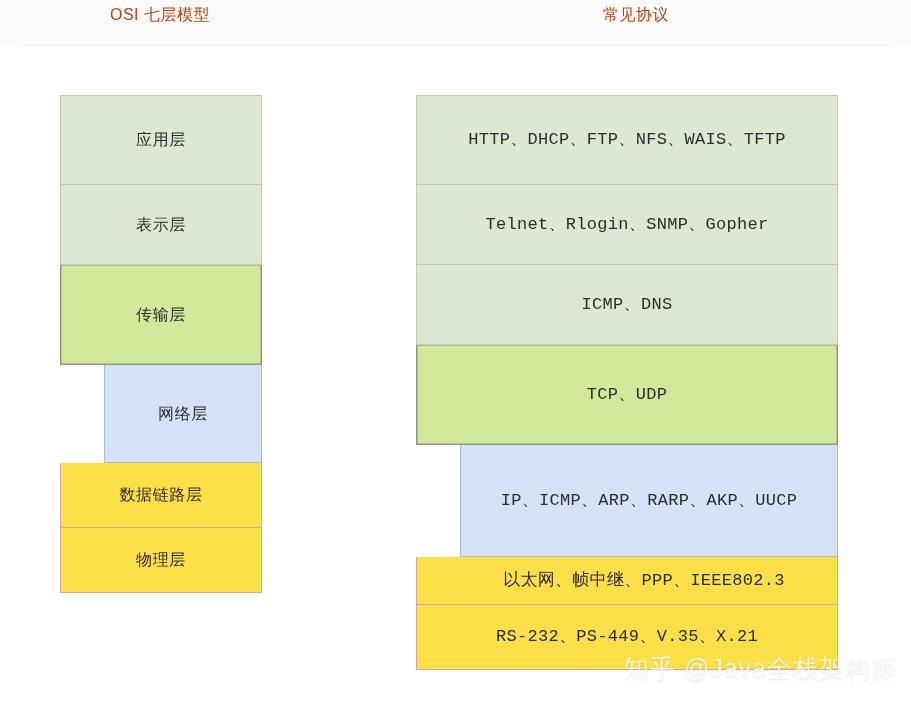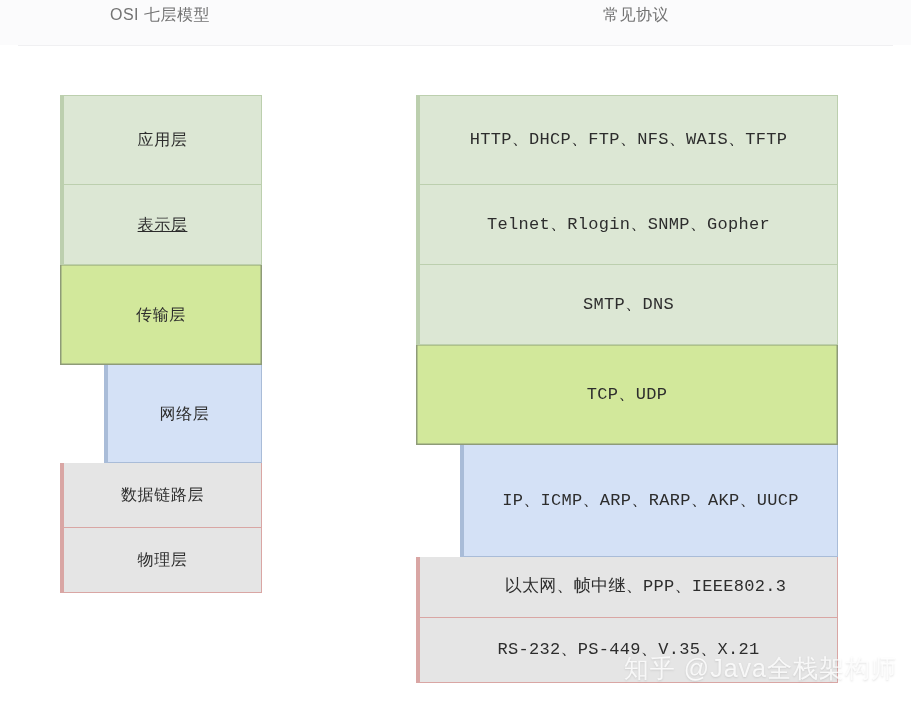--- a/index.html
+++ b/index.html
@@ -34,21 +34,21 @@
     height: 1px;
     background: #f0f0f2;
   }
 
   
   .col-heading {
     position: absolute;
     top: 4px;
     font-size: 16px;
     line-height: 22px;
-    color: #737373;
+    color: #c2410c;
     letter-spacing: 0.5px;
     white-space: nowrap;
     text-align: center;
   }
   #heading-left  { left: 60px;  width: 200px; }
   #heading-right { left: 416px; width: 440px; }
 
   
   .stack {
     position: absolute;
@@ -64,21 +64,21 @@
     top: 95px;
     width: 422px;
     font-family: Liberation Mono, monospace;
   }
 
   .band {
     box-sizing: border-box;
     display: flex;
     align-items: center;
     justify-content: center;
-    border-left: 4px solid #3b82f6;
+    border-left: 1px solid #3b82f6;
     border-right: 1px solid #b9c6ab;
     border-bottom: 1px solid #b9c6ab;
     position: relative;
   }
   .band:first-child {
     border-top: 1px solid #b9c6ab;
   }
 
   
   .band.green {
@@ -90,21 +90,21 @@
     border-color: #8e9b78;
     border-width: 1px;
     box-shadow: 0 0 0 0.5px #8e9b78 inset;
   }
   .band.blue {
     background: #d4e1f6;
     border-color: #a9bcd8;
     margin-left: 44px;
   }
   .band.pink {
-    background: #e5e5e5;
+    background: #fde047;
     border-color: #d9a6a4;
   }
 
   .band-label {
     font-size: 16px;
     line-height: 22px;
     color: #2d2d2d;
     letter-spacing: 0.6px;
     white-space: nowrap;
     text-align: center;
@@ -135,21 +135,21 @@
 <div id="page-top-rule"></div>
 
 <div class="col-heading" id="heading-left">OSI 七层模型</div>
 
 <div class="col-heading" id="heading-right">常见协议</div>
 
 <div class="stack" id="layers-column">
     <div class="band green" style="height: 90px;">
       <span class="band-label">应用层</span>
     </div>
-    <div class="band green" style="height: 80px; text-decoration: underline;">
+    <div class="band green" style="height: 80px;">
       <span class="band-label">表示层</span>
     </div>
     <div class="band lime" style="height: 100px;">
       <span class="band-label">传输层</span>
     </div>
     <div class="band blue" style="height: 98px;">
       <span class="band-label">网络层</span>
     </div>
     <div class="band pink" style="height: 65px;">
       <span class="band-label">数据链路层</span>
@@ -160,29 +160,29 @@
   </div>
 
 <div class="stack" id="protocols-column">
     <div class="band green" style="height: 90px;">
       <span class="band-label">HTTP、DHCP、FTP、NFS、WAIS、TFTP</span>
     </div>
     <div class="band green" style="height: 80px;">
       <span class="band-label">Telnet、Rlogin、SNMP、Gopher</span>
     </div>
     <div class="band green" style="height: 80px;">
-      <span class="band-label">SMTP、DNS</span>
+      <span class="band-label">ICMP、DNS</span>
     </div>
     <div class="band lime" style="height: 100px;">
       <span class="band-label">TCP、UDP</span>
     </div>
     <div class="band blue" style="height: 112px;">
       <span class="band-label">IP、ICMP、ARP、RARP、AKP、UUCP</span>
     </div>
-    <div class="band pink" style="height: 61px; padding-left: 34px;">
+    <div class="band pink" style="height: 48px; padding-left: 34px;">
       <span class="band-label">以太网、帧中继、PPP、IEEE802.3</span>
     </div>
     <div class="band pink" style="height: 65px;">
       <span class="band-label">RS-232、PS-449、V.35、X.21</span>
     </div>
   </div>
 
 <div id="watermark">知乎 @Java全栈架构师</div>
 
 </body></html>

